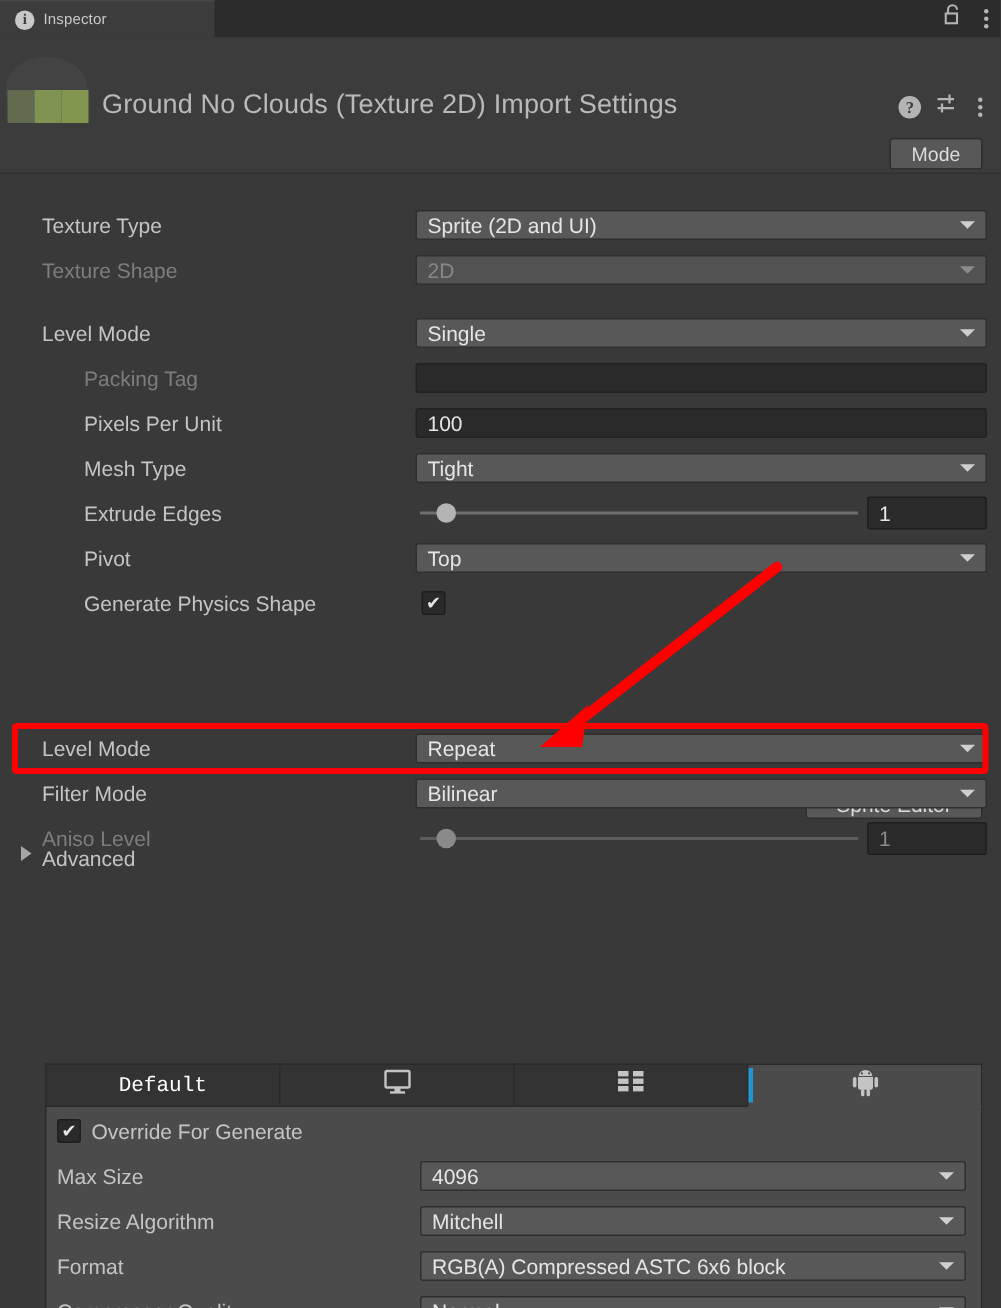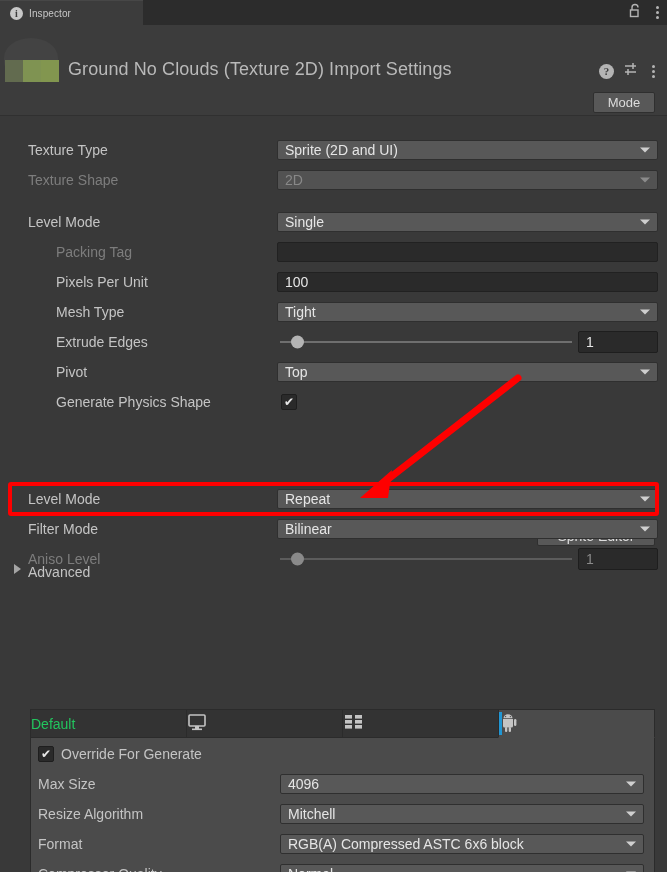--- a/index.html
+++ b/index.html
@@ -146,23 +146,24 @@
 
   
   .platform-panel {
     position: absolute; left: 30px; top: 593px;
     width: 625px; height: 230px;
   }
   .platform-tabs { display: flex; height: 29px; }
   .ptab {
     flex: 1; border: 1px solid #2b2b2b; border-right: none;
     background: #333333;
-    display: flex; align-items: center; justify-content: flex-start;
-    color: #22c55e; font-size: 14px;
+    display: flex; align-items: center; justify-content: center;
+    color: #ffffff; font-size: 14px;
     position: relative;
+    font-family: Liberation Mono, monospace;
   }
   .ptab:last-child { border-right: 1px solid #2b2b2b; }
   .ptab.selected { background: #4b4b4b; border-bottom-color: #4b4b4b; }
   .ptab .sel-bar {
     position: absolute; left: 0px; top: 2px; bottom: 2px; width: 3px;
     background: #2196d3;
   }
   .platform-content {
     border: 1px solid #2b2b2b; border-top: none;
     background: #4b4b4b;

